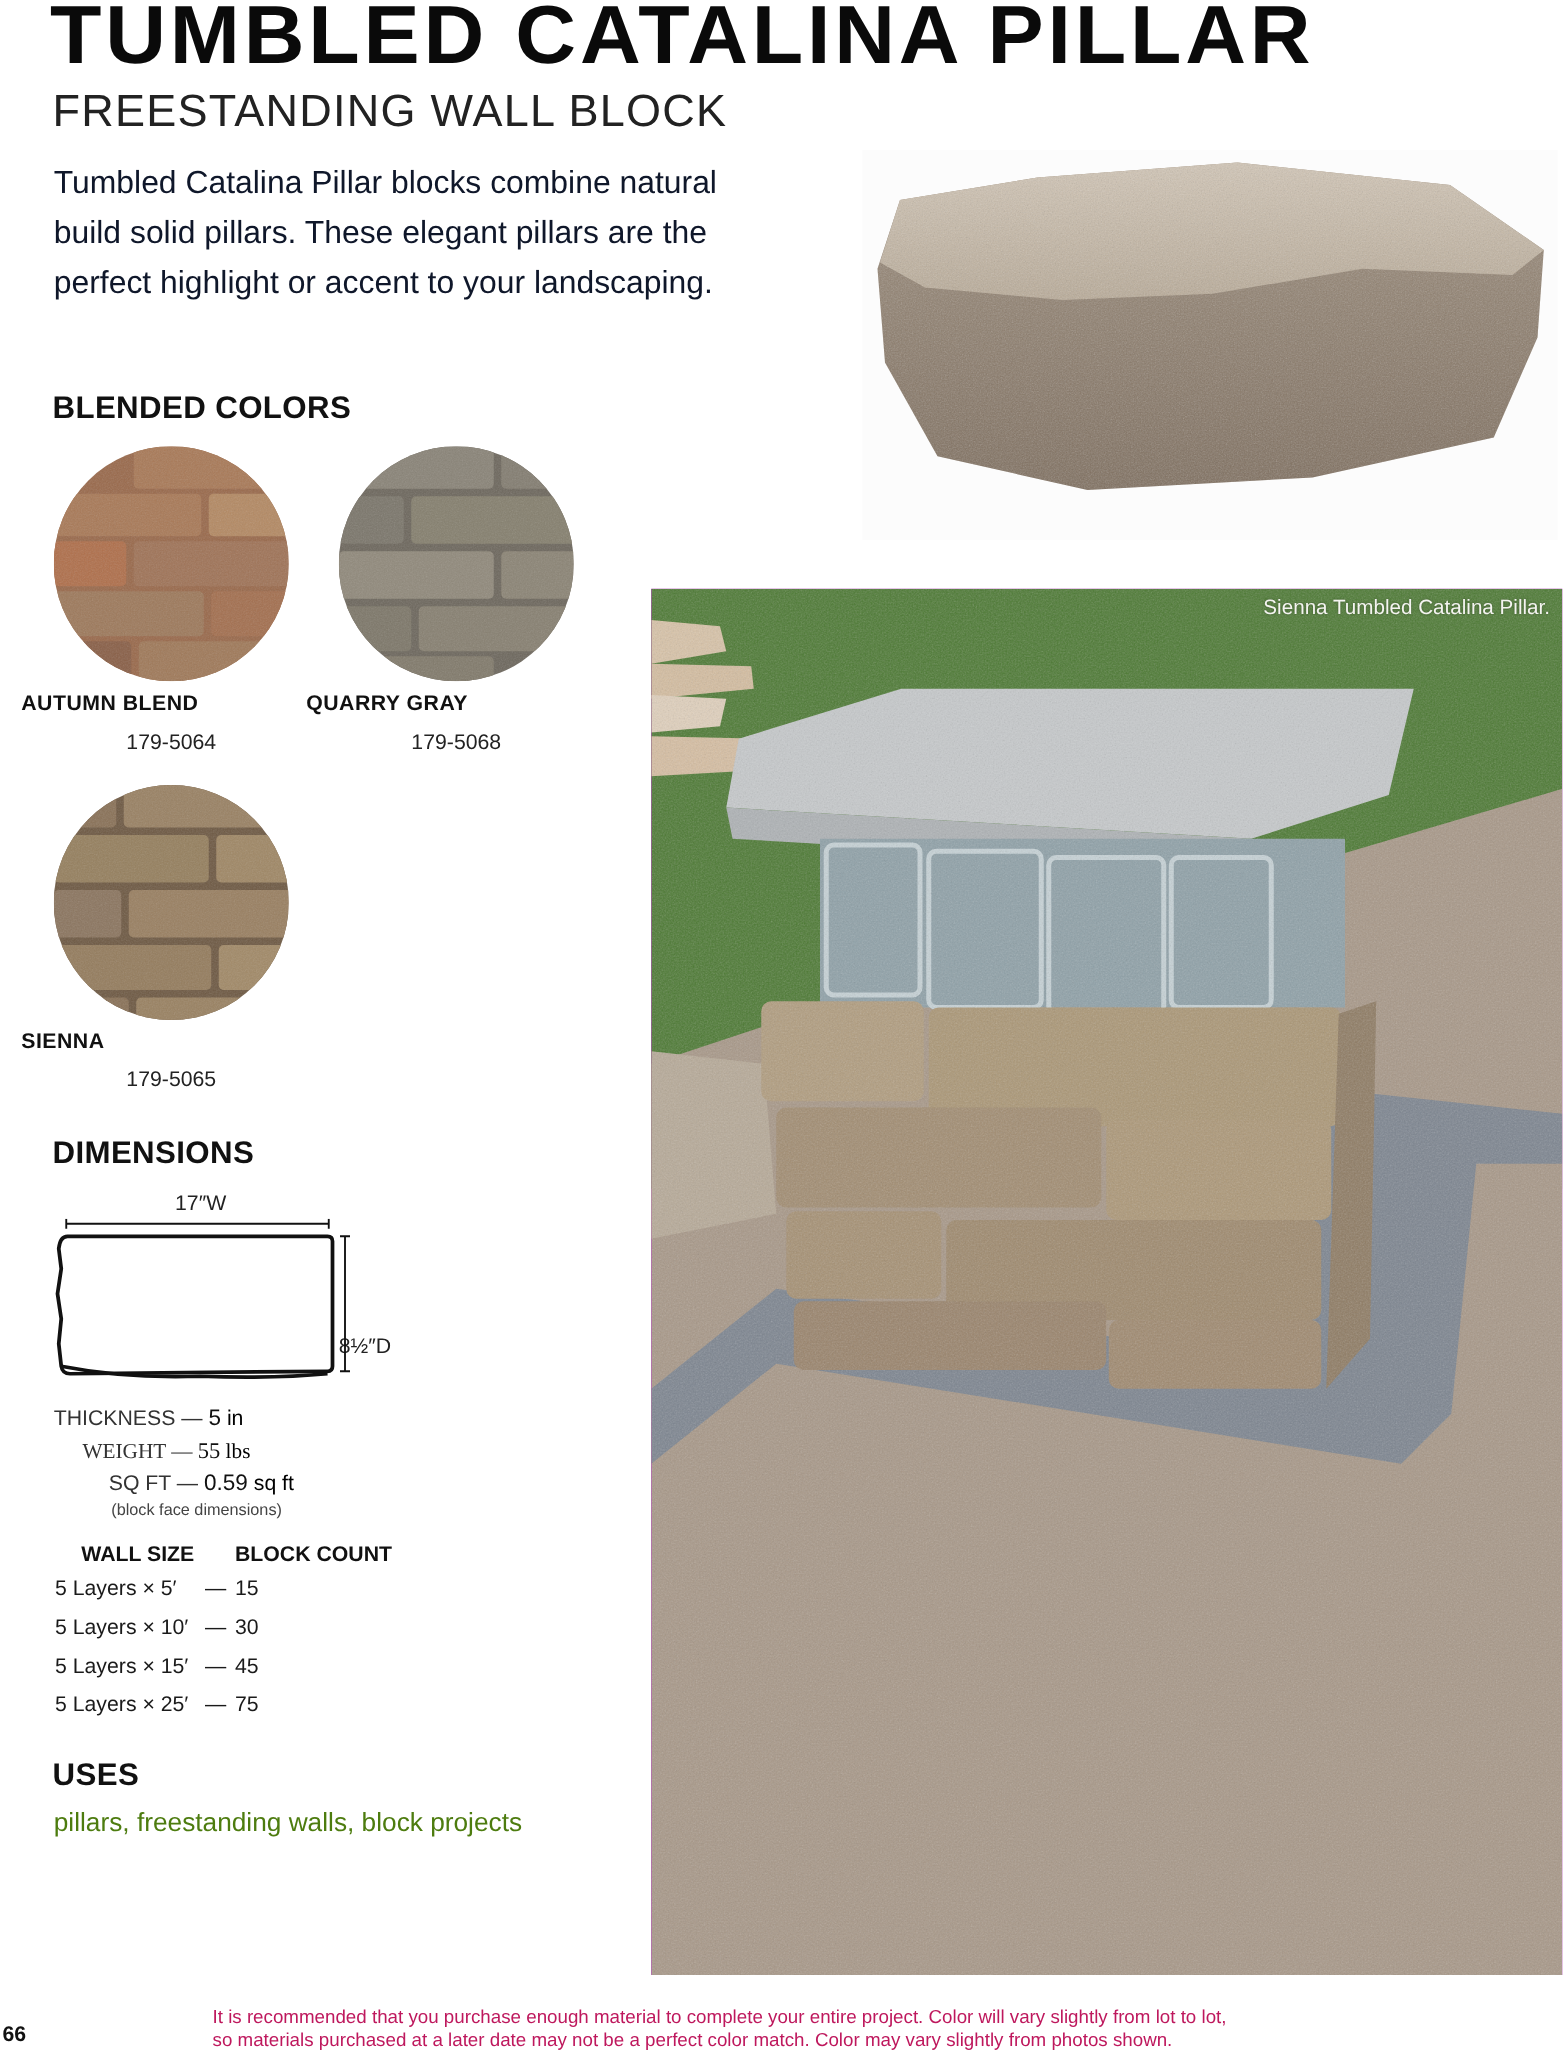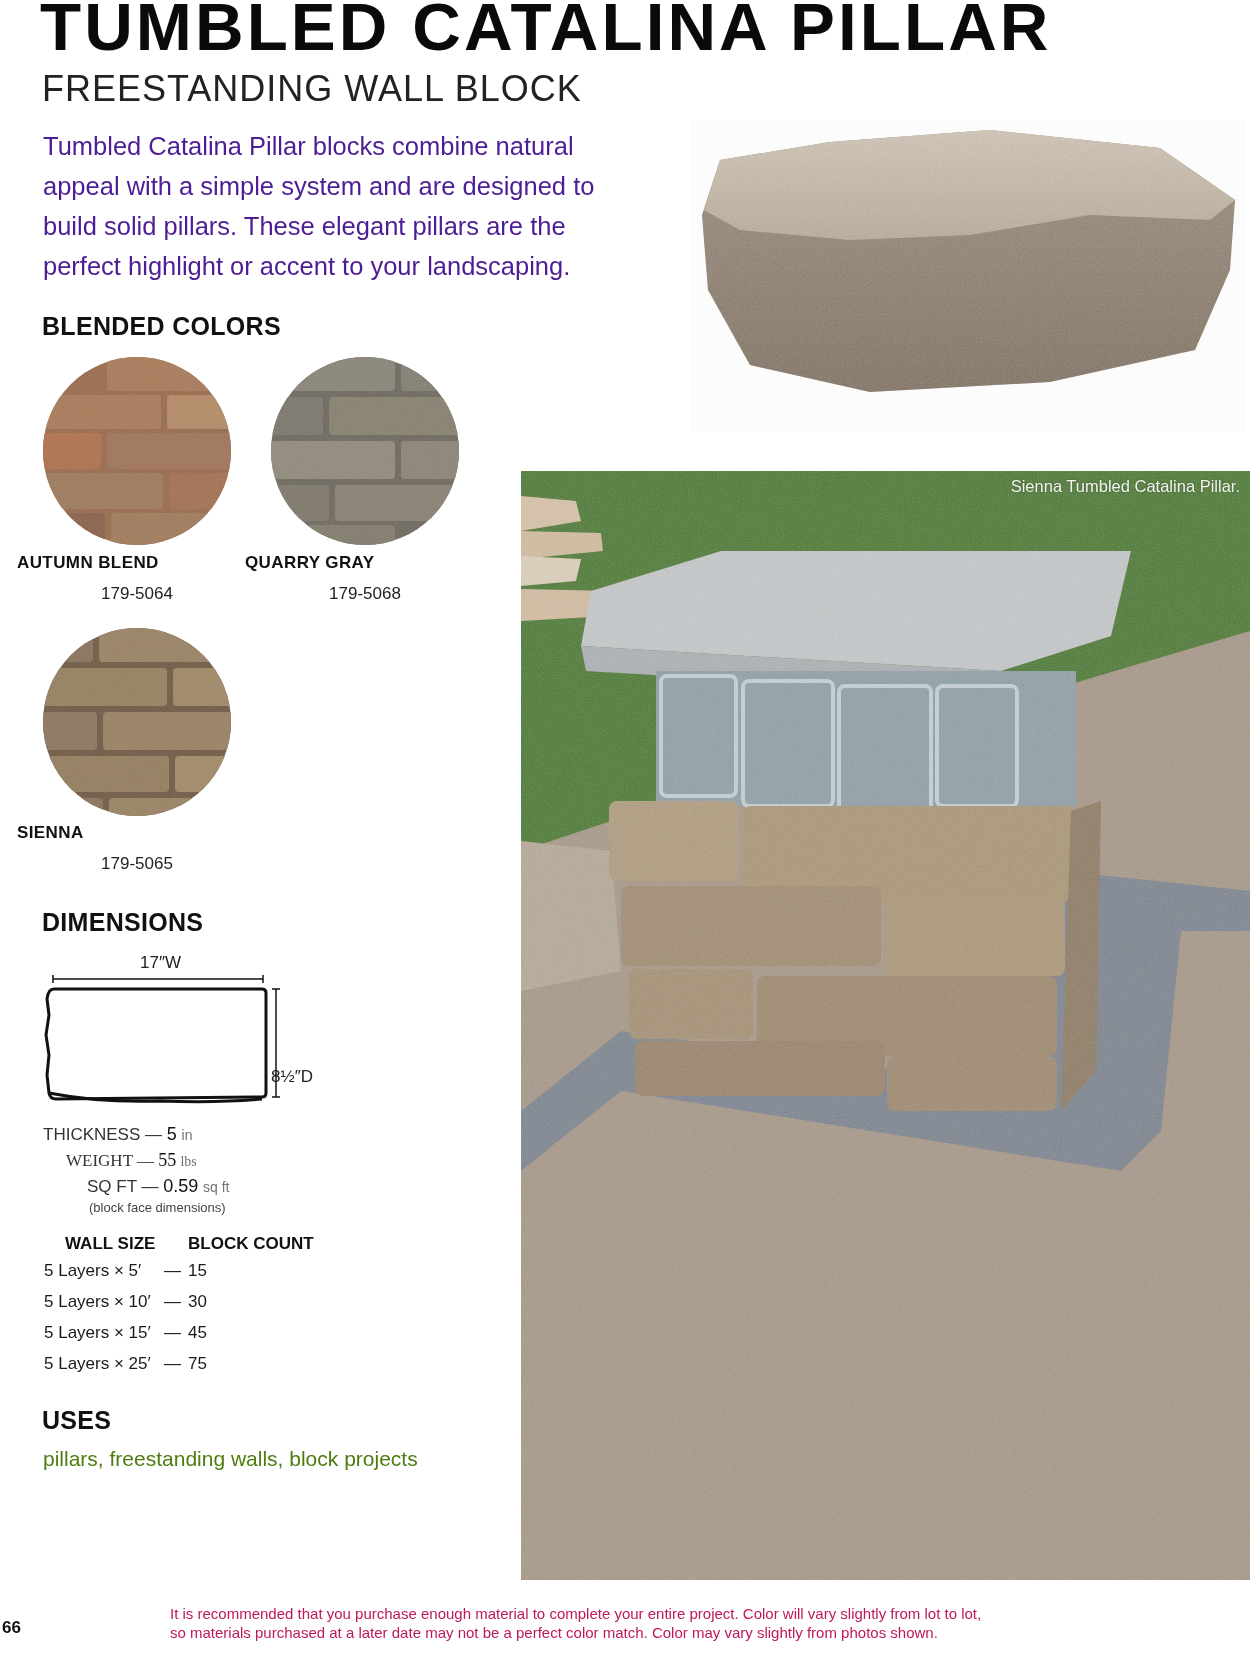--- a/index.html
+++ b/index.html
@@ -3,33 +3,33 @@
 <meta charset="utf-8">
 <style>
   * { box-sizing: border-box; margin: 0; padding: 0; }
   html, body { width: 1250px; height: 1655px; background: #ffffff; overflow: hidden; }
   body { position: relative; font-family: "Liberation Sans", "DejaVu Sans", sans-serif; color: #111; }
 
   .abs { position: absolute; }
 
   .title { left: 40px; top: -6px; font-size: 66px; font-weight: 700; letter-spacing: 3px; color: #0a0a0a; white-space: nowrap; line-height: 1; transform: scaleX(1.02); transform-origin: left top; }
   .subtitle { left: 42px; top: 68px; font-size: 36px; font-weight: 400; letter-spacing: 1px; color: #222; white-space: nowrap; }
-  .intro { left: 43px; top: 126px; width: 580px; font-size: 25.5px; line-height: 40px; color: #4c1d95; }
+  .intro { left: 43px; top: 126px; width: 580px; font-size: 25.5px; line-height: 40px; color: #0f172a; }
 
   .section-head { font-size: 25px; font-weight: 700; color: #111; letter-spacing: 0.3px; }
 
   .swatch { width: 188px; height: 188px; border-radius: 50%; overflow: hidden; }
   .swatch svg { display: block; width: 100%; height: 100%; }
   .swatch-name { font-size: 17px; font-weight: 700; color: #111; width: 240px; letter-spacing: 0.4px; }
   .swatch-code { font-size: 17px; color: #222; text-align: center; width: 240px; }
 
   .dim-label { font-size: 17px; color: #222; }
   .spec { font-size: 17px; color: #333; white-space: nowrap; }
   .spec b { font-weight: 400; color: #111; font-size: 18px; }
-  .spec small { font-size: 14px; color: #737373; }
+  .spec small { font-size: 17px; color: #000000; }
   .spec-note { font-size: 13px; color: #444; }
 
   .tbl-head { font-size: 17px; font-weight: 700; color: #111; }
   .tbl-cell { font-size: 17px; color: #1a1a1a; white-space: nowrap; }
 
   .uses-text { font-size: 21px; color: #4d7c0f; }
 
   .footer-note { left: 170px; top: 1604px; width: 950px; text-align: left; font-size: 15px; line-height: 19px; color: #be185d; }
   .page-num { left: 2px; top: 1618px; font-size: 17px; font-weight: 700; color: #111; }
 
@@ -40,21 +40,20 @@
   .block-img { left: 690px; top: 120px; width: 556px; height: 312px; background: #fcfcfc; }
 </style>
 </head>
 <body>
 
 <div class="abs title">TUMBLED CATALINA PILLAR</div>
 <div class="abs subtitle">FREESTANDING WALL BLOCK</div>
 
 <div class="abs intro">
   <div>Tumbled Catalina Pillar blocks combine natural</div>
-  <div>appeal with a simple system and are designed to</div>
   <div>build solid pillars. These elegant pillars are the</div>
   <div>perfect highlight or accent to your landscaping.</div>
 </div>
 
 <div class="abs block-img">
   <svg width="556" height="312" viewBox="0 0 556 312">
     <defs>
       <filter id="grain" x="0" y="0">
         <feTurbulence type="fractalNoise" baseFrequency="0.9" numOctaves="2" result="n"></feTurbulence>
         <feColorMatrix type="saturate" values="0"></feColorMatrix>

